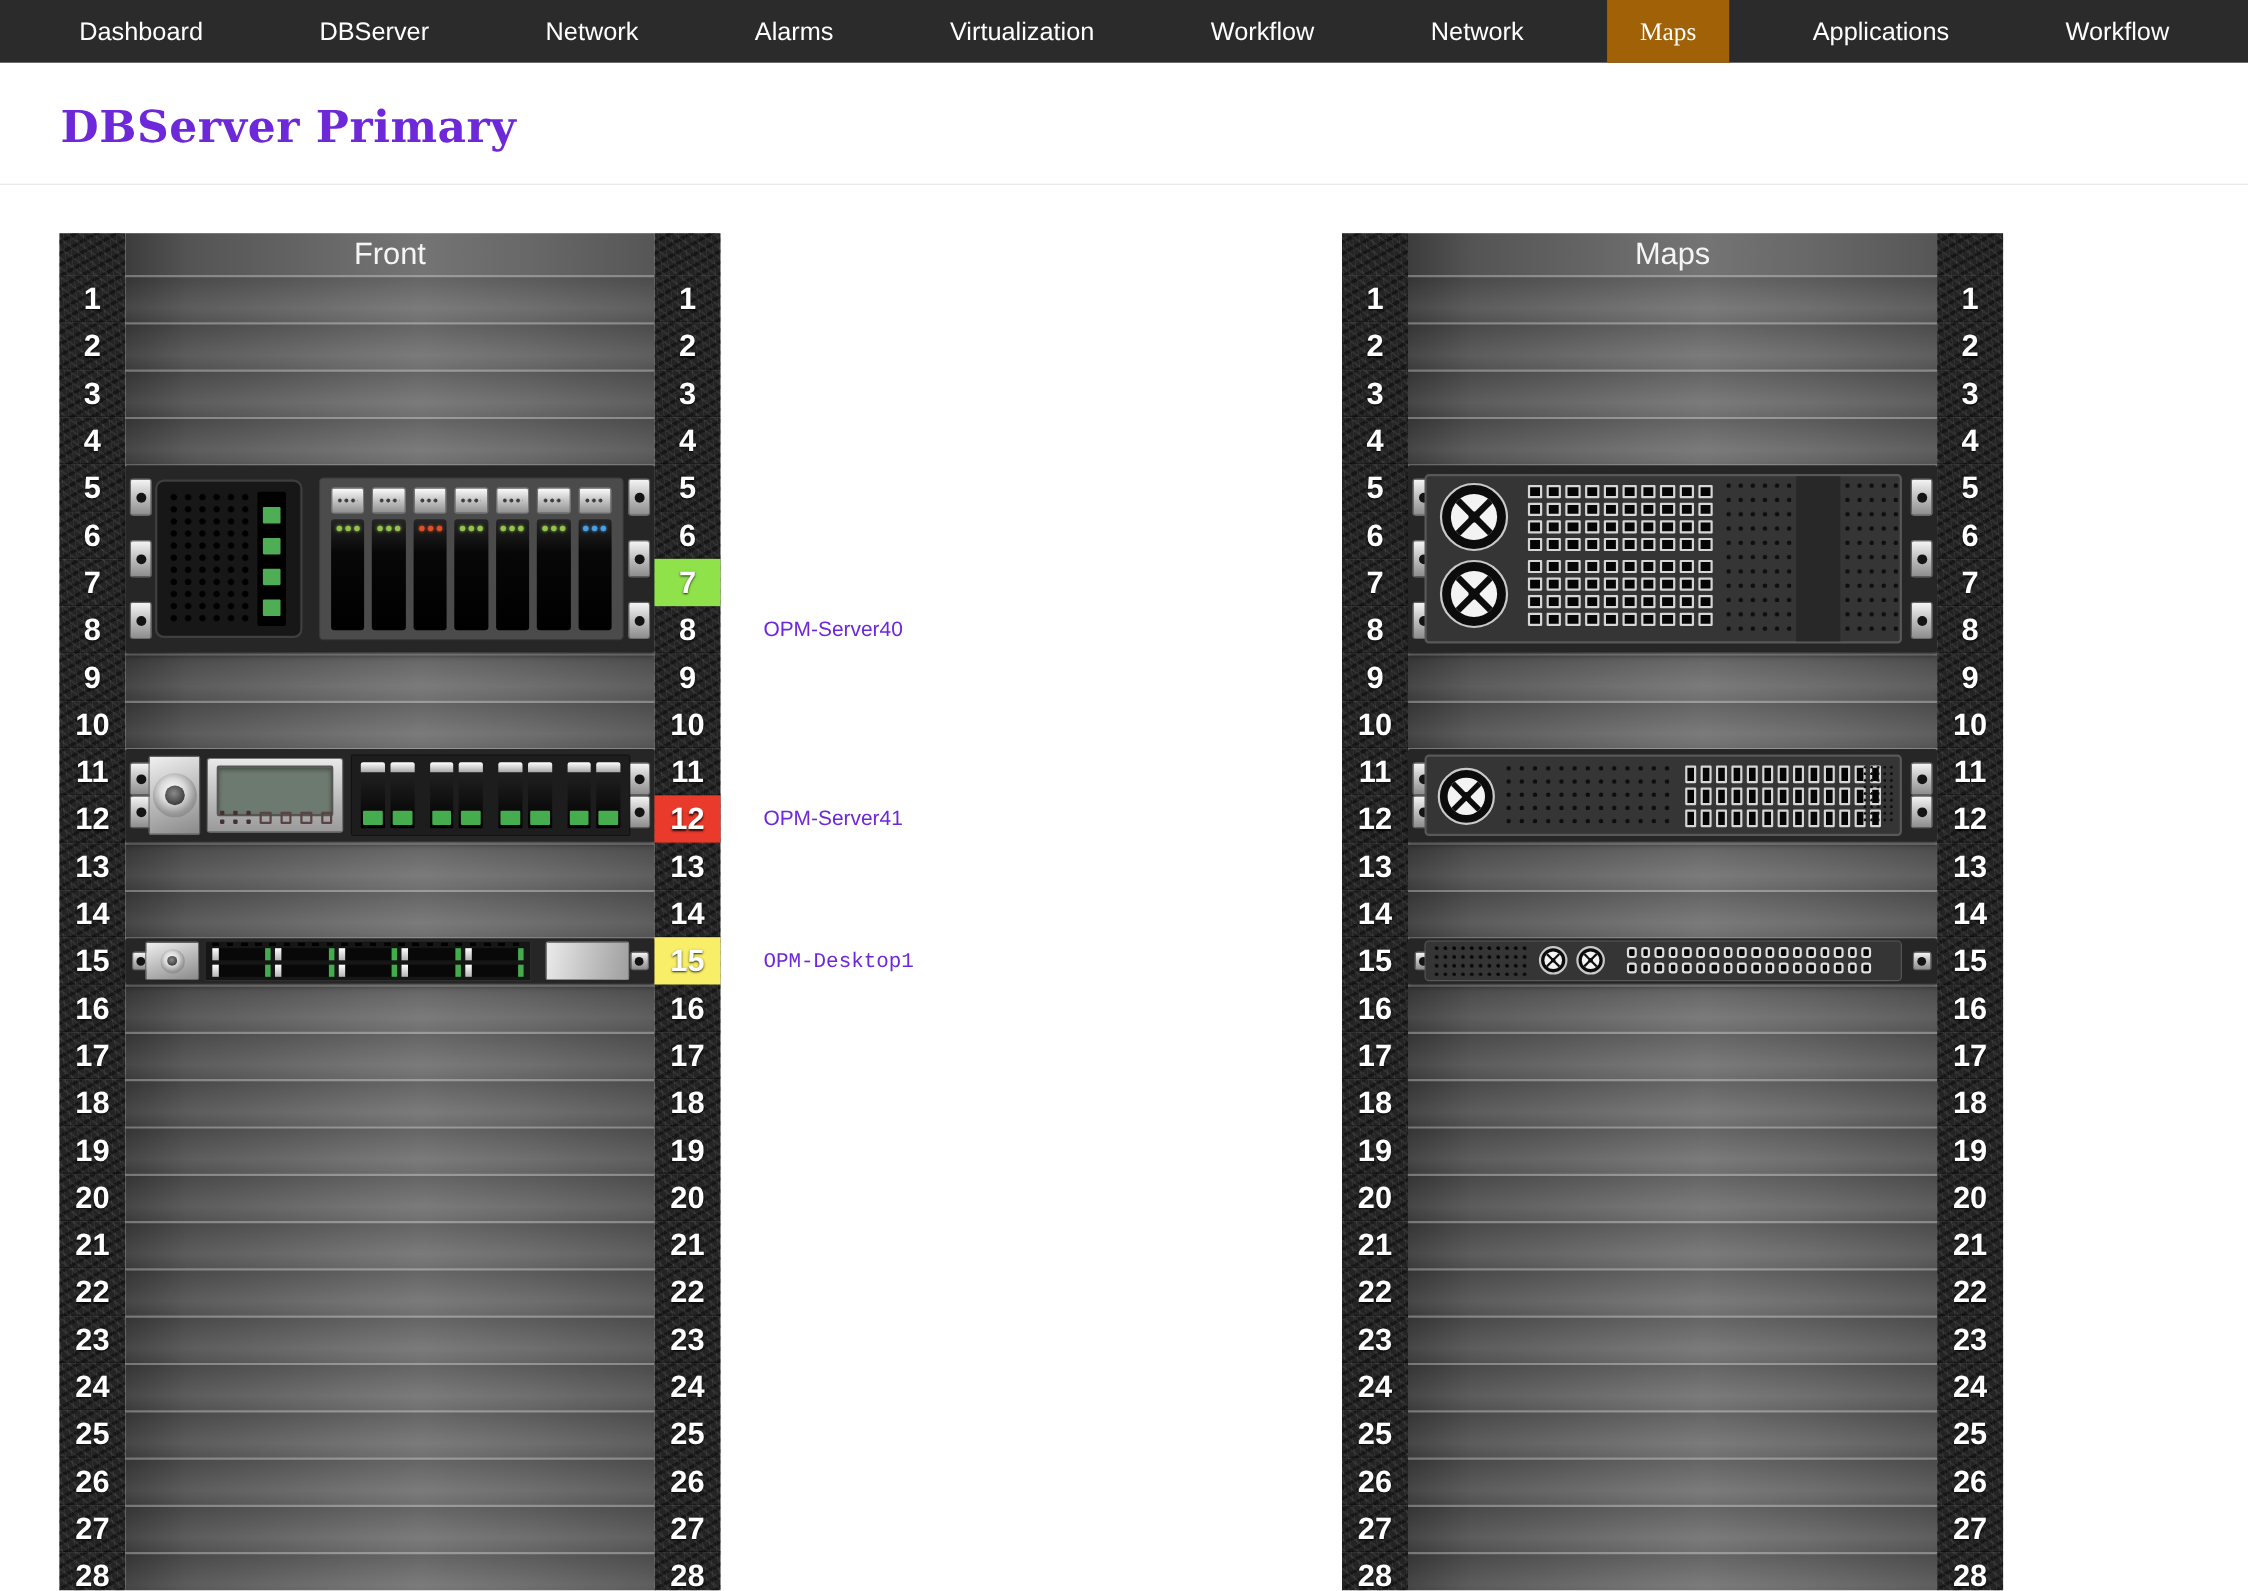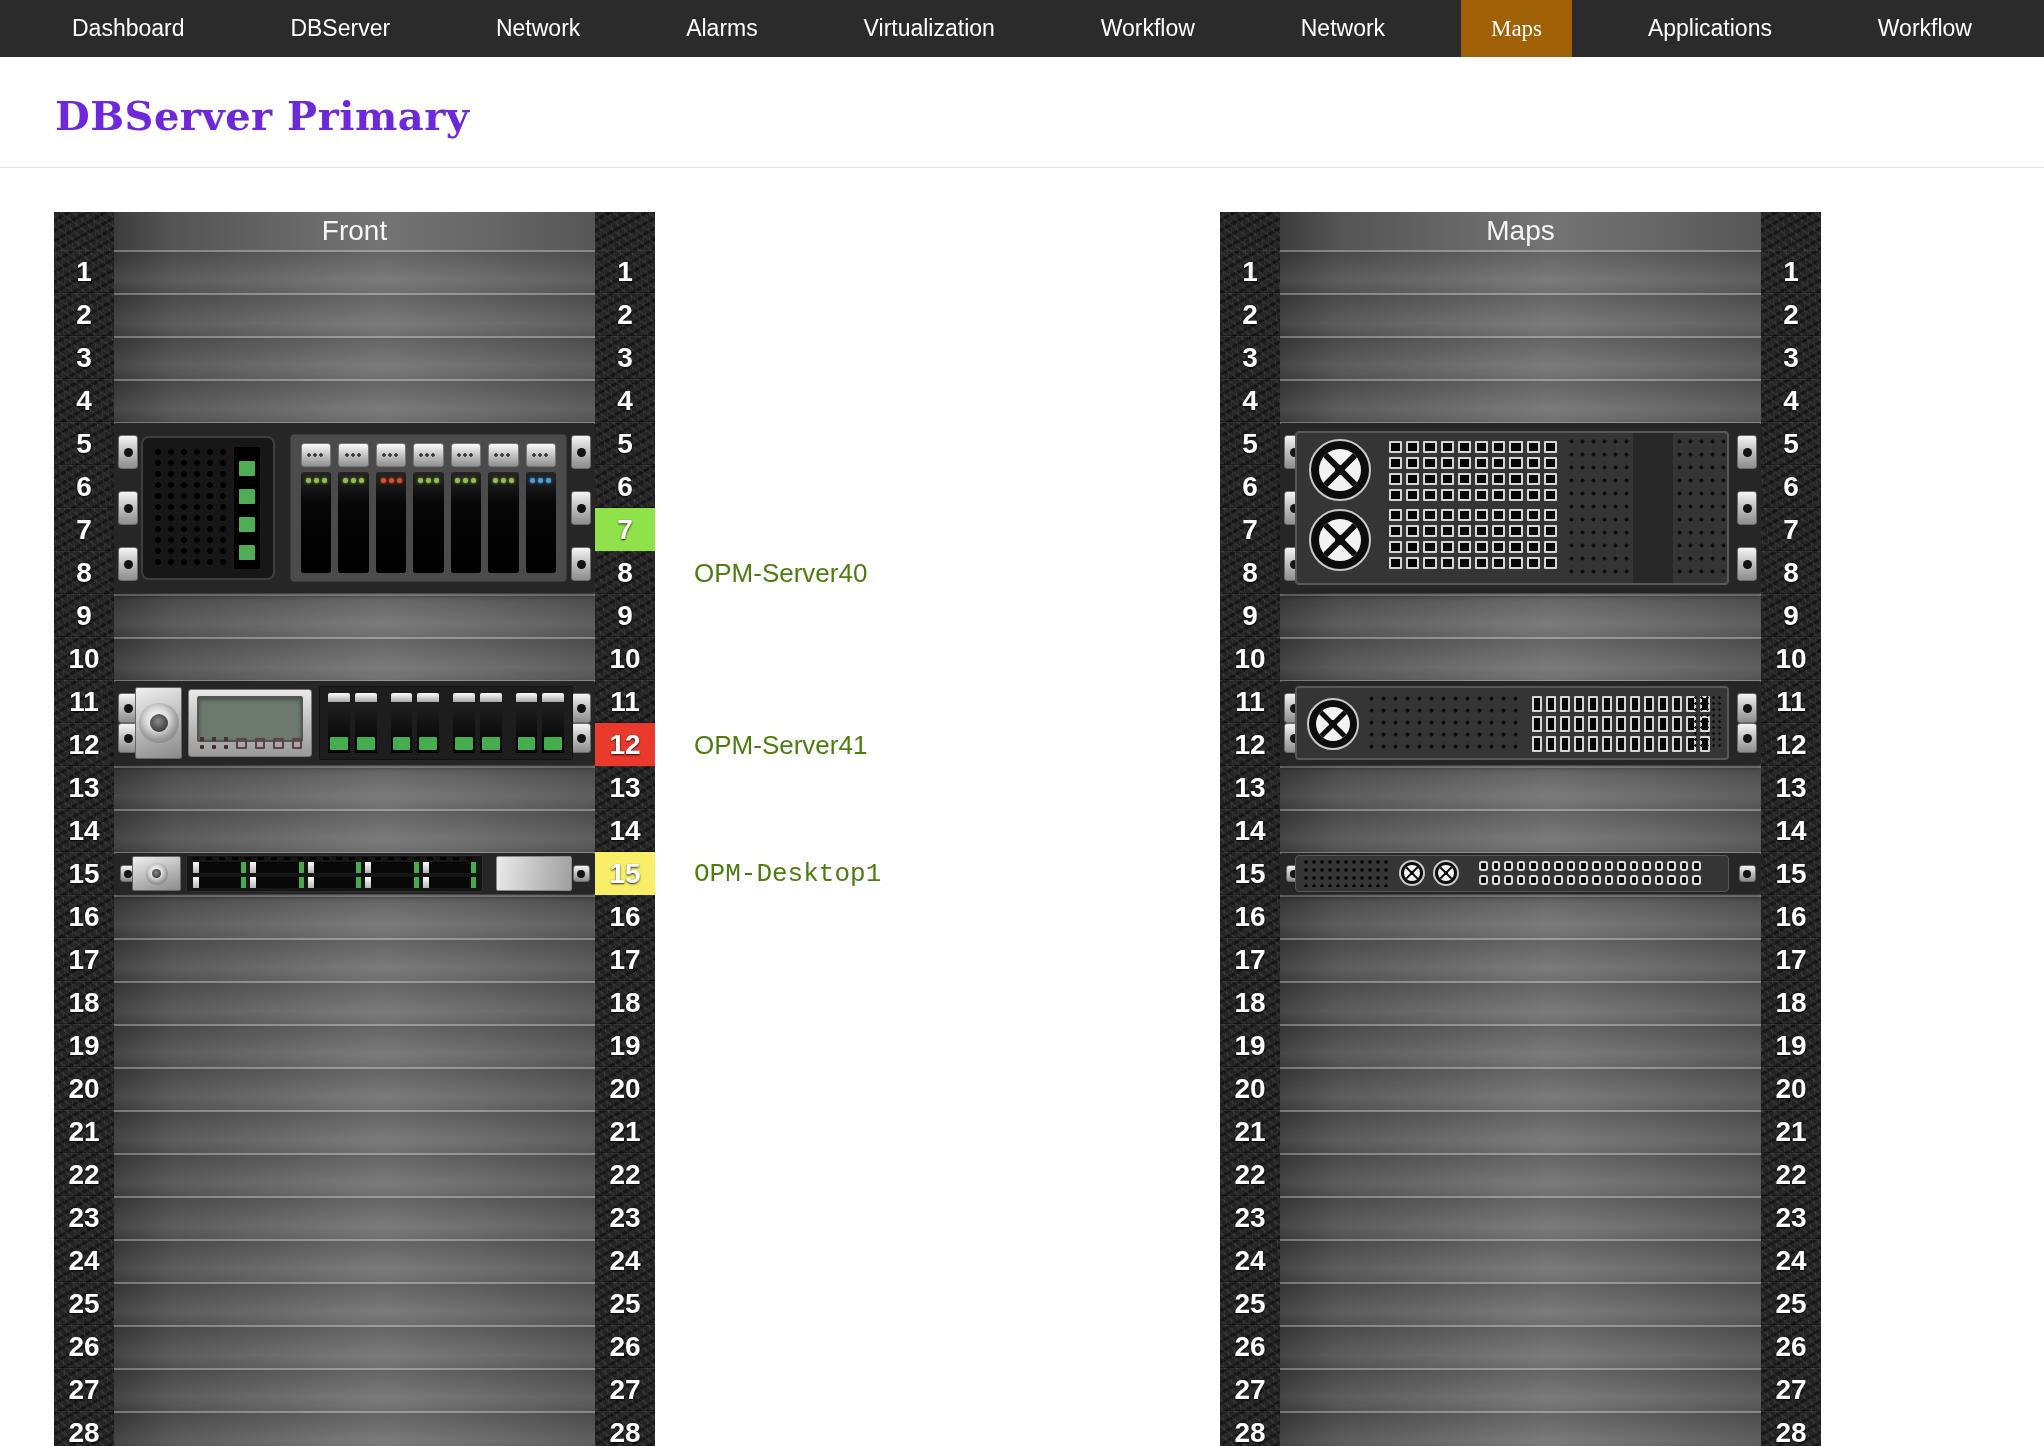--- a/index.html
+++ b/index.html
@@ -129,21 +129,21 @@
         background-size:11px 13px;}
   .dots-mid{background-image:radial-gradient(circle at 2.5px 2.5px,#0d0d0d 1.8px,transparent 2.3px);
             background-size:12px 12px;}
   .dots-fine{background-image:radial-gradient(circle at 1.5px 1.5px,#0d0d0d 1.1px,transparent 1.5px);
              background-size:6px 6px;}
   .dots-dense{background-image:radial-gradient(circle at 2px 2px,#060606 1.5px,transparent 1.9px);
               background-size:8px 8px;}
   .solidstrip{position:absolute;top:0;bottom:0;background:#282828;}
 
   
-  .dev-label{position:absolute;left:694px;width:300px;font-size:26px;color:#4d7c0f;line-height:32px;
+  .dev-label{position:absolute;left:694px;width:300px;font-size:19px;color:#6d28d9;line-height:32px;
              cursor:pointer;}
 </style>
 </head>
 <body>
 
 <div class="page">
   <nav class="topnav" id="topnav" style="background: rgb(43, 43, 43);">
       <div class="nav-item">Dashboard</div>
       <div class="nav-item">DBServer</div>
       <div class="nav-item">Network</div>

